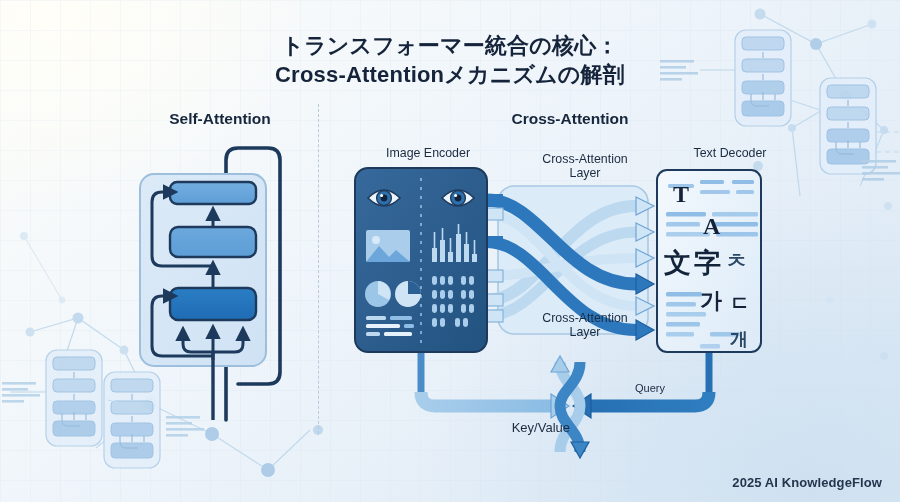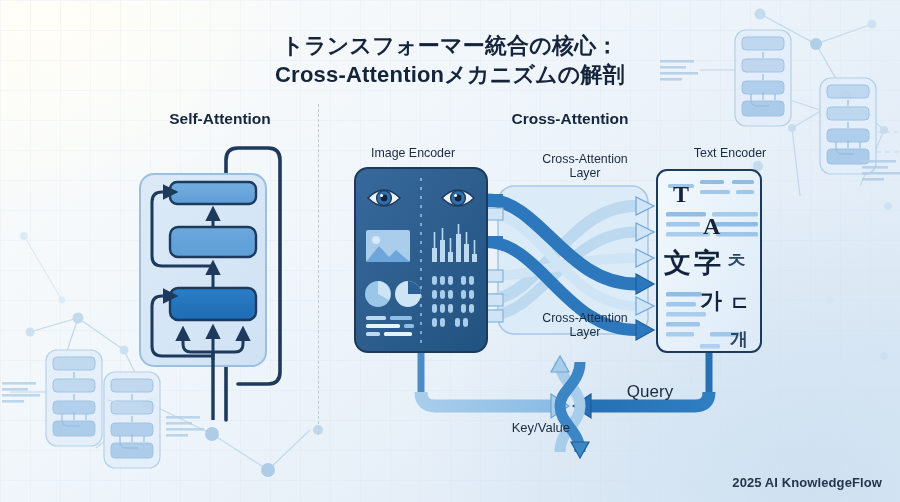--- a/index.html
+++ b/index.html
@@ -29,26 +29,26 @@
     position:absolute;color:#16263d;font-weight:700;font-size:15.5px;
     text-align:center;white-space:nowrap;
   }
   #lblSelf{left:100px;top:110px;width:240px;}
   #lblCross{left:430px;top:110px;width:280px;}
 
   .cap{
     position:absolute;color:#1b2b40;font-size:12.4px;font-weight:400;
     text-align:center;white-space:pre-line;line-height:1.16;
   }
-  #capEnc{left:323px;top:146px;width:180px;}
+  #capEnc{left:338px;top:146px;width:180px;}
   #capDec{left:640px;top:146px;width:180px;}
   #capCA1{left:500px;top:152px;width:170px;}
   #capCA2{left:500px;top:311px;width:170px;}
   #capKV{left:410px;top:420px;width:160px;font-size:13px;text-align:right;}
-  #capQ{left:590px;top:382px;width:120px;font-size:17px;}
+  #capQ{left:590px;top:382px;width:120px;font-size:11px;}
 
   #footer{
     position:absolute;right:18px;bottom:12px;color:#23364d;
     font-size:13px;font-weight:600;letter-spacing:.1px;
   }
   #divider{
     position:absolute;left:318px;top:104px;width:0;height:330px;
     border-left:1.4px dashed #b9c9d8;
   }
 </style>
@@ -393,21 +393,21 @@
 
       <path d="M560 452 C560 430 580 424 580 406 C580 388 560 382 560 362" fill="none" stroke="#a8cdeb" stroke-width="11" stroke-linecap="butt"></path>
       <path d="M551 372 l9 -16 9 16 z" fill="#a8cdeb" stroke="#6ea5d6" stroke-width="1.2"></path>
 
       <path d="M580 362 C580 384 560 390 560 406 C560 424 580 430 580 452" fill="none" stroke="#3d86c6" stroke-width="11" stroke-linecap="butt"></path>
       <path d="M571 442 l9 16 9 -16 z" fill="#3d86c6" stroke="#1d5e9e" stroke-width="1.2"></path>
     </g>
   </svg>
 
   <div class="cap" id="capEnc">Image Encoder</div>
-  <div class="cap" id="capDec">Text Encoder</div>
+  <div class="cap" id="capDec">Text Decoder</div>
   <div class="cap" id="capCA1">Cross-Attention
 Layer</div>
   <div class="cap" id="capCA2">Cross-Attention
 Layer</div>
   <div class="cap" id="capKV">Key/Value</div>
   <div class="cap" id="capQ">Query</div>
 
   <div id="footer">2025 AI KnowledgeFlow</div>
 </div>
 

